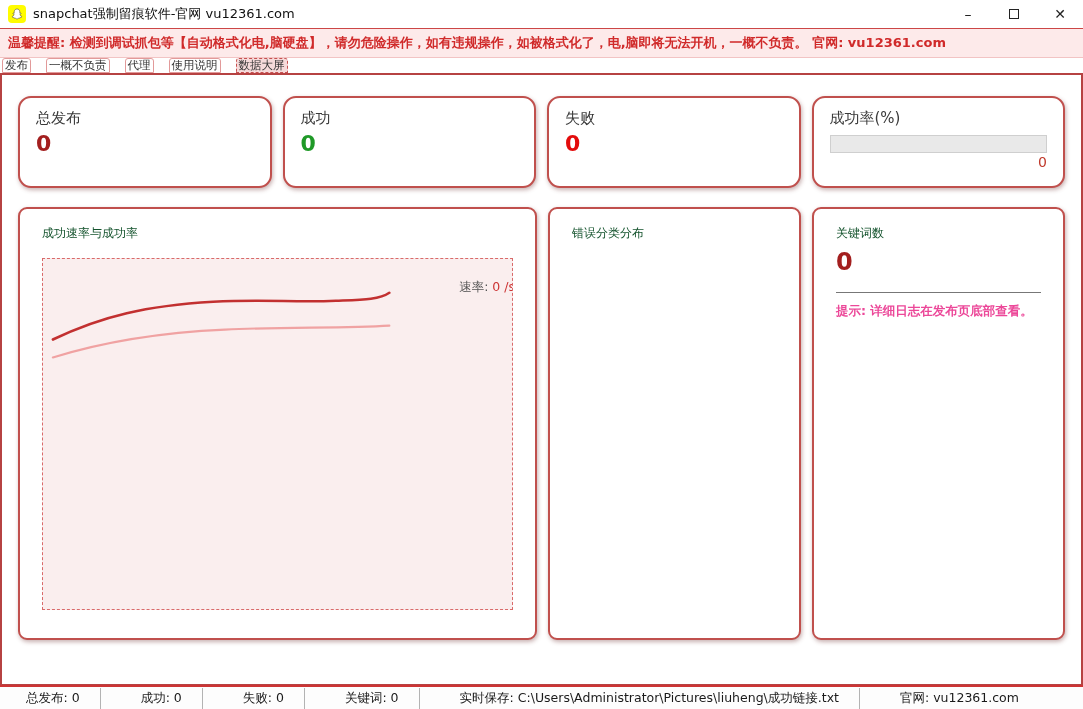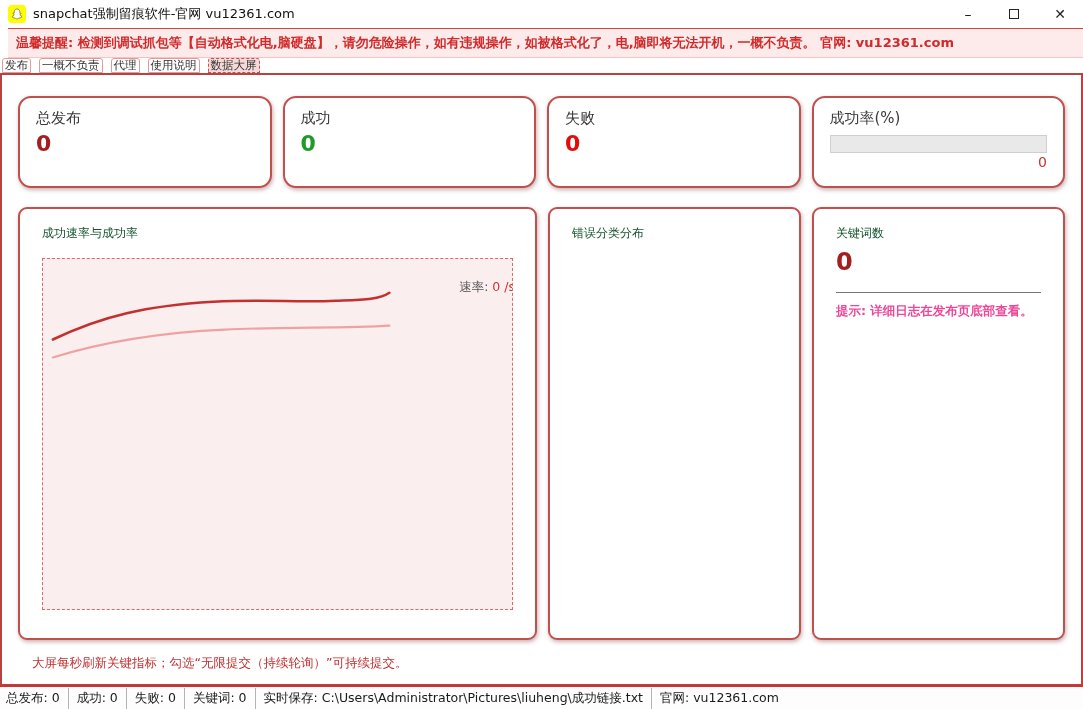--- a/index.html
+++ b/index.html
@@ -11,25 +11,25 @@
   .app-icon { width:18px; height:18px; margin:0 7px 0 8px; background:#fffc00;
     border-radius:4px; display:flex; align-items:center; justify-content:center; flex:0 0 auto; }
   .title-text { font-size:13px; color:#111; }
   .win-controls { margin-left:auto; display:flex; height:100%; }
   .win-btn { width:46px; height:100%; display:flex; align-items:center; justify-content:center;
     font-size:14px; color:#222; cursor:default; }
   .max-glyph { width:10px; height:10px; border:1px solid #222; display:inline-block; }
 
   
   .banner { height:30px; background:#fdeaea; border-top:1px solid #cc4646;
-    border-bottom:1px solid #f2c4c4; display:flex; align-items:center; padding-left:8px;margin-left:8px; }
+    border-bottom:1px solid #f2c4c4; display:flex; align-items:center; padding-left:8px; }
   .banner-text { color:#d02a2a; font-weight:bold; font-size:13px; white-space:nowrap; }
 
   
-  .tabs { height:15px; display:flex; align-items:flex-end; padding-left:2px; gap:8px; }
+  .tabs { height:15px; display:flex; align-items:flex-end; padding-left:2px; gap:15px; }
   .tab { font-size:11.5px; line-height:13px; padding:0 2px; color:#333; background:#fff;
     border:1px solid #e29a9a; border-radius:3px 3px 0 0; white-space:nowrap; }
   .tab.selected { border:1px dashed #c65050; background:#f6dada; color:#333; }
 
   
   .main { height:612px; background:#fff; border:2px solid #b64242; border-bottom-width:1px; }
 
   .cards-row { display:flex; gap:11px; margin:21px 16px 0 16px; }
   .card { flex:1; height:92px; background:#fff; border:2px solid #c0504d; border-radius:13px;
     box-shadow:1px 2px 4px rgba(110,50,50,.38); padding:11px 16px; }
@@ -55,21 +55,21 @@
 
   .kw-value { font-size:24px; font-weight:bold; margin-top:6px; }
   .kw-sep { border:none; border-top:1px solid #777; margin:16px 0 10px 0; }
   .kw-hint { font-size:12.5px; font-weight:bold; }
 
   .footer-hint { margin:15px 0 0 30px; font-size:12.5px; }
 
   
   .statusbar { height:24px; border-top:2px solid #cc3434; background:#fdfdfd;
     display:flex; align-items:center; font-size:12.5px; color:#1a1a1a; }
-  .status-item { padding:2px 8px; border-right:1px solid #b3b3b3; white-space:nowrap; }
+  .status-item { padding:2px 20px; border-right:1px solid #b3b3b3; white-space:nowrap;margin-left:20px; }
   .status-item:first-child { padding-left:6px; }
   .status-item:last-child { border-right:none; }
 </style>
 </head>
 <body>
 
 <div class="titlebar">
   <span class="app-icon">
     <svg width="12" height="12" viewBox="0 0 24 24">
       <path d="M12 2c-3.5 0-5.6 2.6-5.6 5.8 0 .9.1 2 .1 2.6-.5.2-1.2-.2-1.6-.2-.6 0-1.1.4-1.1.9 0 .8 1.2 1.1 2.2 1.5.3.1.4.4.3.7-.7 1.6-2 3.1-3.8 3.5-.4.1-.6.4-.5.7.2.9 2.2 1.3 3.3 1.5.1.4.3 1.1.5 1.3.9-.1 1.8-.3 2.7 0 1 .4 1.9 1.7 3.5 1.7s2.5-1.3 3.5-1.7c.9-.3 1.8-.1 2.7 0 .2-.2.4-.9.5-1.3 1.1-.2 3.1-.6 3.3-1.5.1-.3-.1-.6-.5-.7-1.8-.4-3.1-1.9-3.8-3.5-.1-.3 0-.6.3-.7 1-.4 2.2-.7 2.2-1.5 0-.5-.5-.9-1.1-.9-.4 0-1.1.4-1.6.2 0-.6.1-1.7.1-2.6C17.6 4.6 15.5 2 12 2z" fill="#fff" stroke="#333" stroke-width="1"></path>
@@ -143,21 +143,20 @@
 
     <div class="panel panel-sm">
       <div class="panel-title">关键词数</div>
       <div class="kw-value" style="color: rgb(163, 31, 31);">0</div>
       <hr class="kw-sep">
       <div class="kw-hint" style="color: #ec4899;">提示: 详细日志在发布页底部查看。</div>
     </div>
 
   </div>
 
-  <div class="footer-hint" style="color: rgb(192, 48, 48);">大屏每秒刷新关键指标；勾选“无限提交（持续轮询）”可持续提交。</div>
 </div>
 
 <div class="statusbar">
   <span class="status-item">总发布: 0</span>
   <span class="status-item">成功: 0</span>
   <span class="status-item">失败: 0</span>
   <span class="status-item">关键词: 0</span>
   <span class="status-item">实时保存: C:\Users\Administrator\Pictures\liuheng\成功链接.txt</span>
   <span class="status-item">官网: vu12361.com</span>
 </div>

